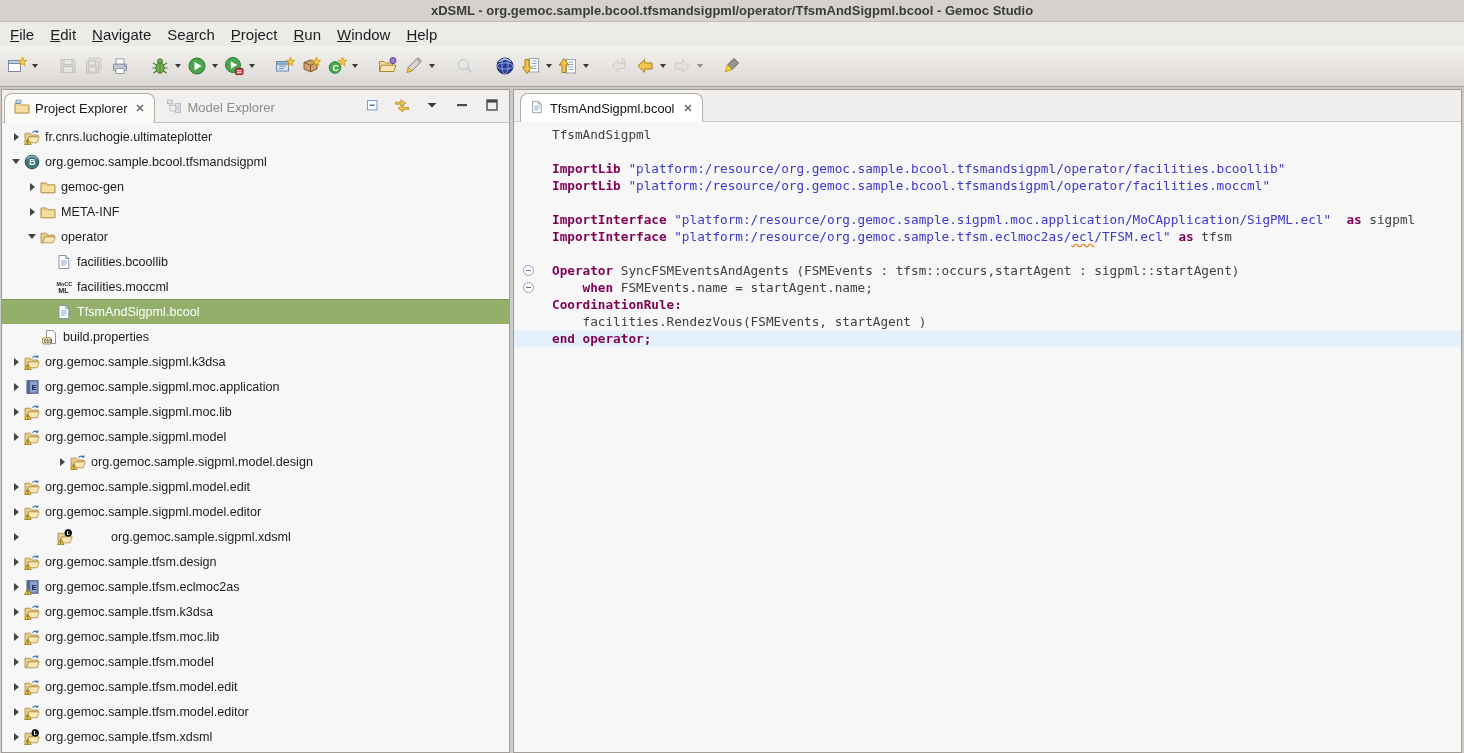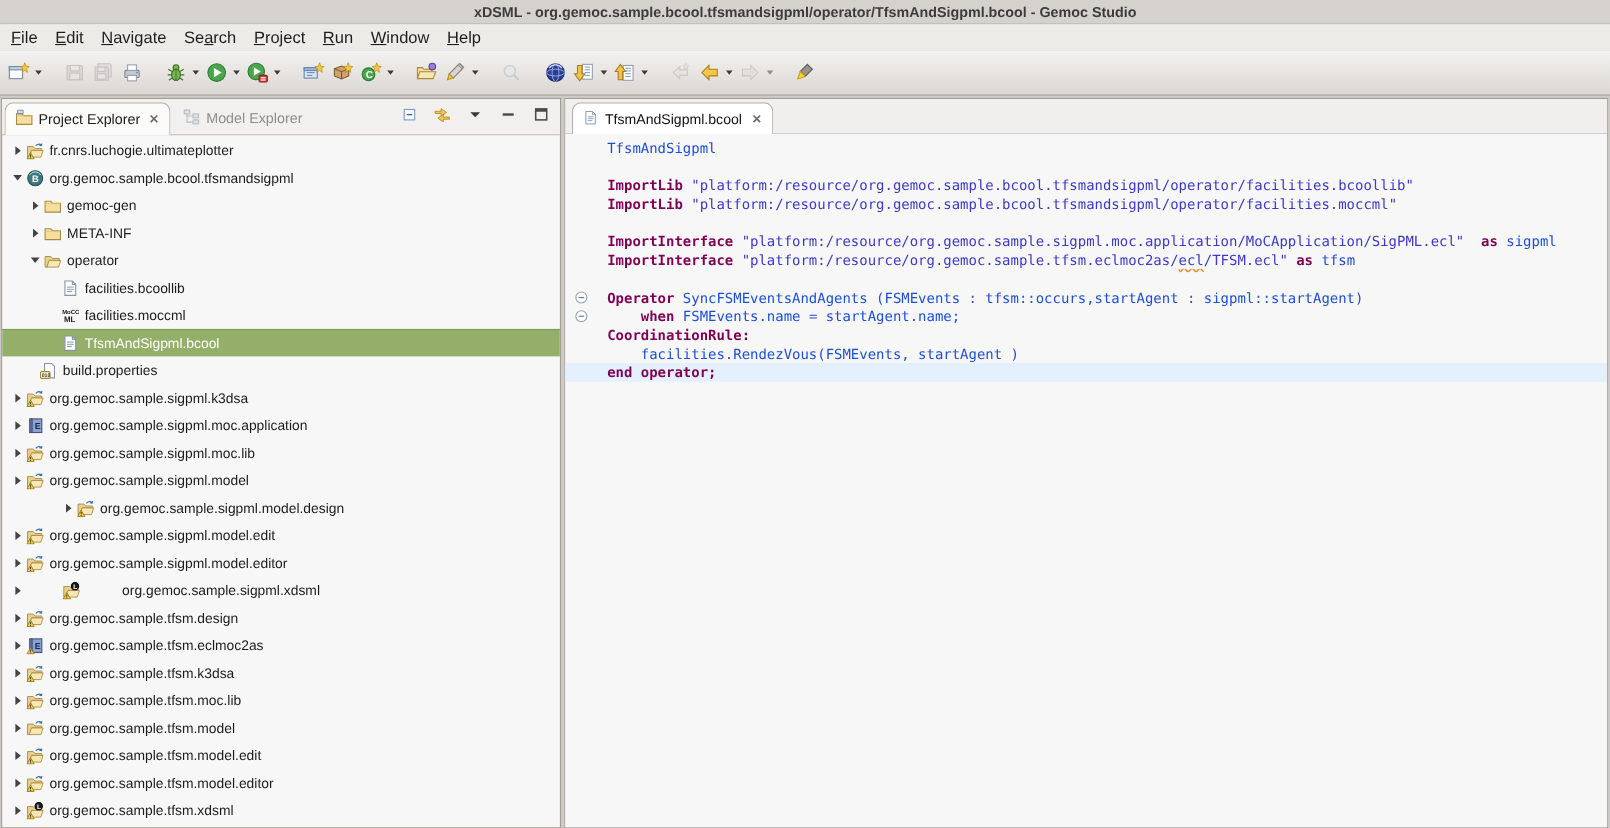--- a/index.html
+++ b/index.html
@@ -59,21 +59,21 @@
   .editor-tab { height:29px; background:#fff; border:1px solid #b3afa9; border-bottom:none;
     border-radius:8px 8px 0 0; margin:0 0 -1px 6px; padding:0 9px; display:flex; align-items:center; gap:6px;
     font-size:12.8px; color:#111; z-index:2; }
   .editor-content { flex:1; position:relative; padding-top:4px;
     font-family:"DejaVu Sans Mono", monospace; font-size:12.7px; overflow:hidden; background:#f7f7f7; }
   .codeline { height:17px; line-height:17px; padding-left:38px; white-space:pre; position:relative; }
   .codeline.current { background:#e4f1fc; }
   .kw { color:#7F0055; font-weight:bold; }
   .str { color:#3d38c9; }
   .strU { color:#3d38c9; text-decoration:underline wavy #e28a2b; text-underline-offset:2px; }
-  .pl { color:#1d4ed8; }
+  .pl { color:#404040; }
   .fold { position:absolute; left:9px; top:3px; width:11px; height:11px; border:1px solid #91a3b8;
     border-radius:50%; background:#fff; }
   .fold::after { content:""; position:absolute; left:2px; right:2px; top:4px; height:1px; background:#5f7792; }
 </style>
 </head>
 <body>
 
 <div class="titlebar">
   <span>xDSML - org.gemoc.sample.bcool.tfsmandsigpml/operator/TfsmAndSigpml.bcool - Gemoc Studio</span>
 </div>
@@ -450,21 +450,21 @@
           <span class="arrow-slot"></span>
           <span class="icon">
             <svg width="16" height="16" viewBox="0 0 16 16">
               <path d="M3 1.5 H9.8 L12.8 4.5 V14.5 H3 Z" fill="#fff" stroke="#8a93a5"></path>
               <path d="M9.8 1.5 V4.5 H12.8" fill="none" stroke="#8a93a5"></path>
               <path d="M5 7 h6 M5 9 h6 M5 11 h4.5" stroke="#7a9cc8" stroke-width="0.9"></path>
             </svg>
           </span>
           <span class="tree-label">TfsmAndSigpml.bcool</span>
         </div>
-        <div class="tree-row" style="padding-left: 18px;">
+        <div class="tree-row" style="padding-left: 24px;">
           <span class="arrow-slot"></span>
           <span class="icon">
             <svg width="16" height="16" viewBox="0 0 16 16">
               <path d="M4.5 1.5 H11 L13.5 4 V14.5 H4.5 Z" fill="#fff" stroke="#8a93a5"></path>
               <rect x="0.8" y="8.8" width="8.6" height="6.2" rx="1" fill="#fffbe8" stroke="#a8861f"></rect>
               <text x="1.9" y="13.7" font-size="4.8" font-weight="bold" fill="#333">010</text>
             </svg>
           </span>
           <span class="tree-label">build.properties</span>
         </div>

